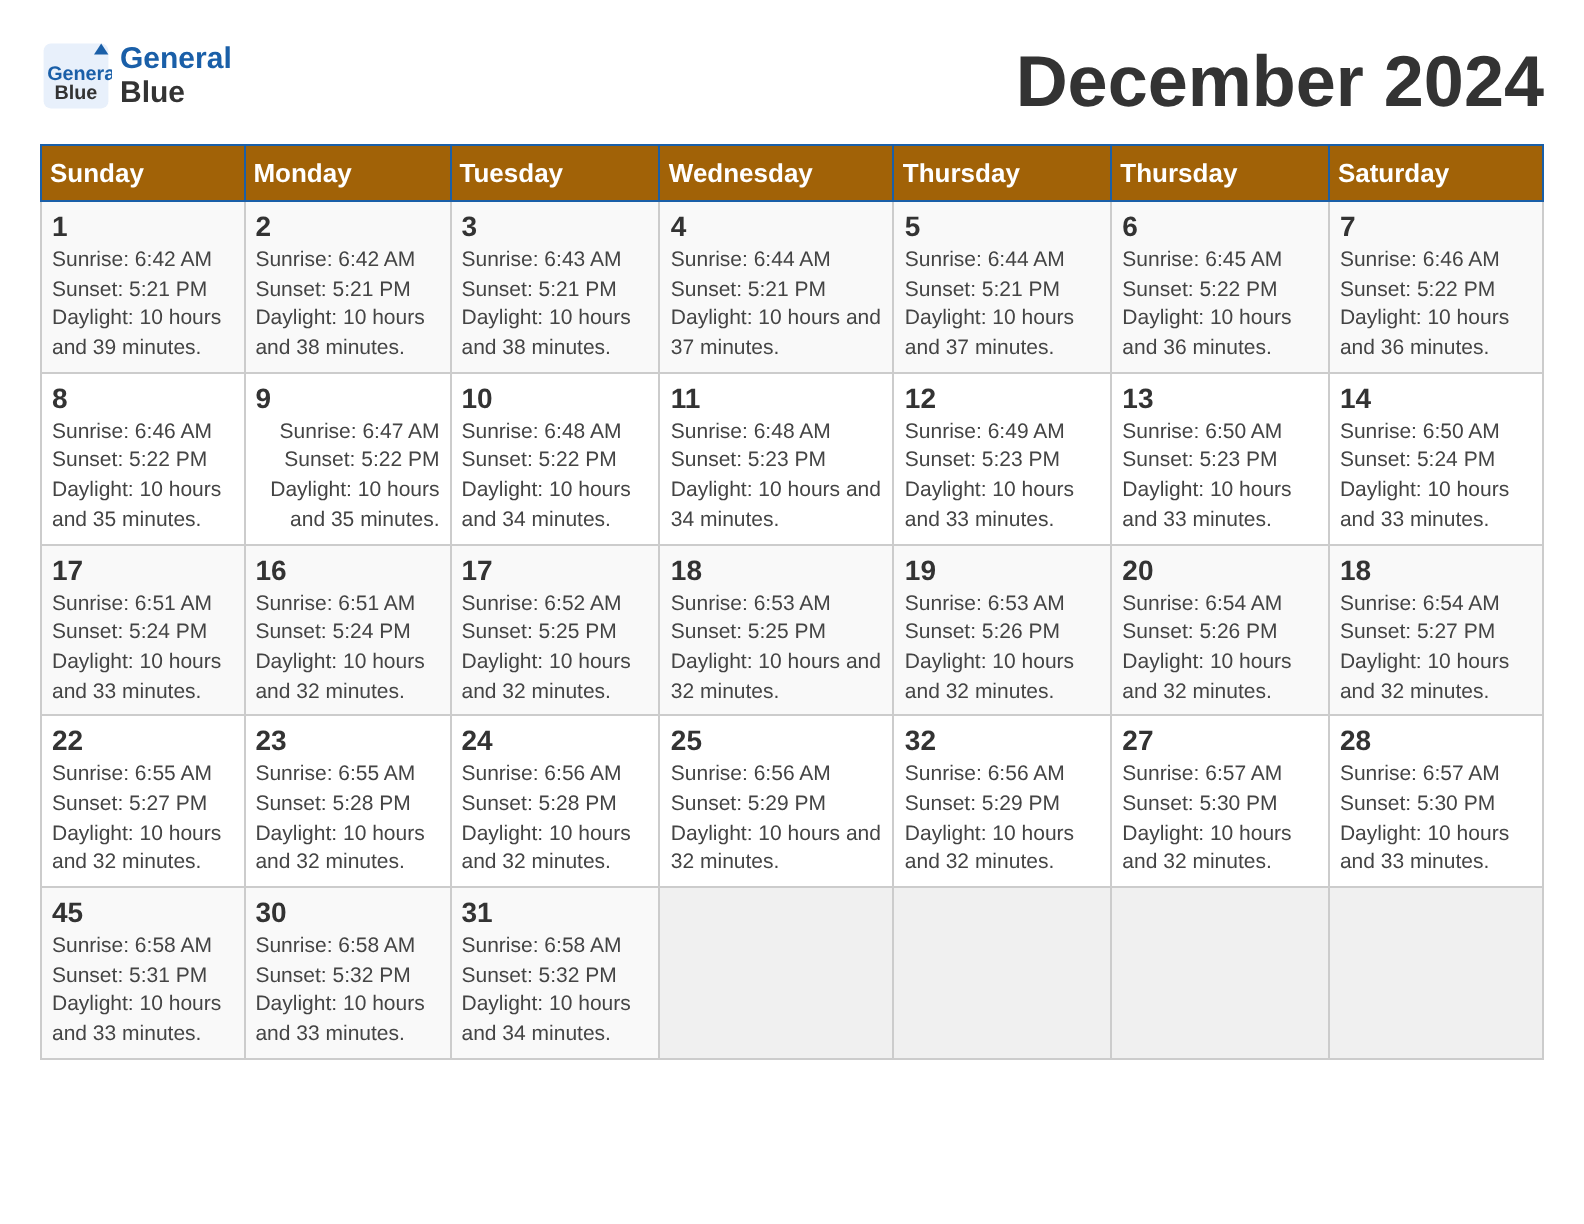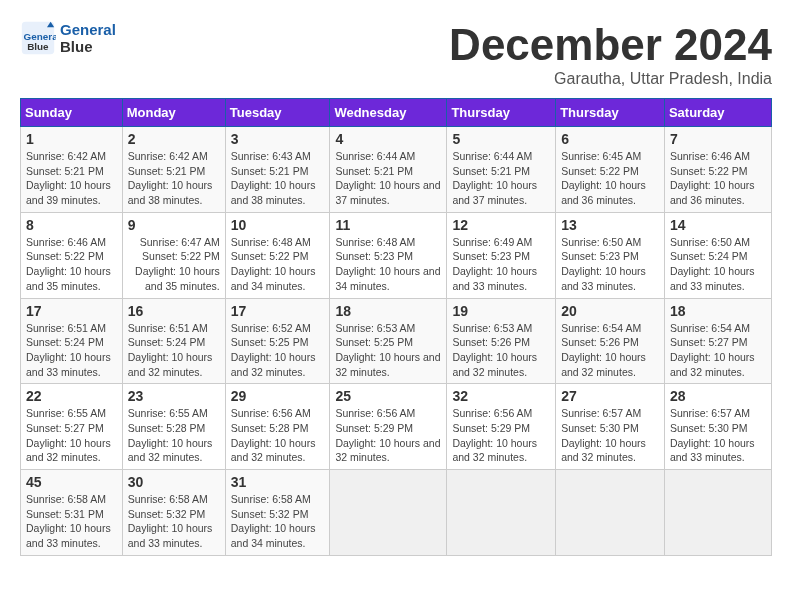--- a/index.html
+++ b/index.html
@@ -22,35 +22,35 @@
     }
     .logo-icon {
       width: 36px;
       height: 36px;
       margin-right: 4px;
     }
     .title-block {
       text-align: right;
     }
     .calendar-title {
-      font-size: 44px;
+      font-size: 36px;
       font-weight: bold;
       color: #333;
     }
     .calendar-subtitle {
       font-size: 16px;
       color: #555;
     }
     table {
       width: 100%;
       border-collapse: collapse;
       font-size: 11px;
     }
     thead tr th {
-      background-color: #6d28d9;
+      background-color: #a16207;
       color: #fff;
       padding: 6px 4px;
       text-align: left;
       font-size: 13px;
       font-weight: bold;
       border: 1px solid #1a5fa8;
     }
     tbody tr td {
       border: 1px solid #ccc;
       vertical-align: top;
@@ -88,21 +88,20 @@
       <text x="8" y="33" font-size="11" font-weight="bold" fill="#333">Blue</text>
       <polygon points="30,8 38,8 34,2" fill="#1a5fa8"></polygon>
     </svg>
     <div>
       <div style="font-size:15px;font-weight:bold;color:#1a5fa8;">General</div>
       <div style="font-size:15px;font-weight:bold;color:#333;">Blue</div>
     </div>
   </div>
   <div class="title-block">
     <div class="calendar-title">December 2024</div>
-    <div class="calendar-subtitle">Garautha, Uttar Pradesh, India</div>
   </div>
 </div>
 
 <table>
   <thead>
     <tr>
     <th>Sunday</th>
         <th>Monday</th>
         <th>Tuesday</th>
         <th>Wednesday</th>
@@ -251,21 +250,21 @@
 Sunset: 5:27 PM
 Daylight: 10 hours and 32 minutes.</div>
         </td>
         <td>
           <span class="day-num">23</span>
           <div class="day-info" style="white-space: pre-line;">Sunrise: 6:55 AM
 Sunset: 5:28 PM
 Daylight: 10 hours and 32 minutes.</div>
         </td>
         <td>
-          <span class="day-num">29</span>
+          <span class="day-num">24</span>
           <div class="day-info" style="white-space: pre-line;">Sunrise: 6:56 AM
 Sunset: 5:28 PM
 Daylight: 10 hours and 32 minutes.</div>
         </td>
         <td>
           <span class="day-num">25</span>
           <div class="day-info" style="white-space: pre-line;">Sunrise: 6:56 AM
 Sunset: 5:29 PM
 Daylight: 10 hours and 32 minutes.</div>
         </td>

